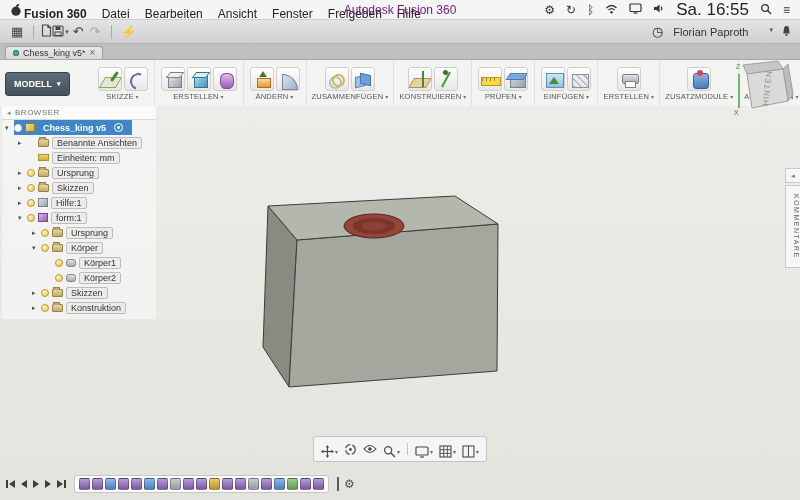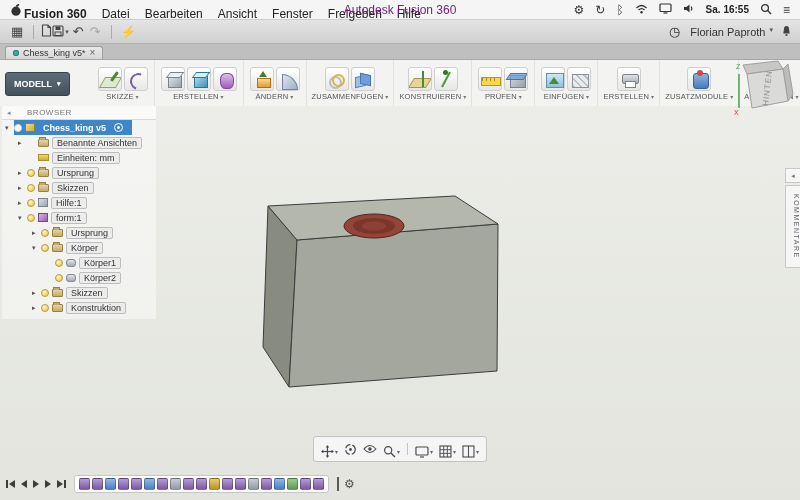--- a/index.html
+++ b/index.html
@@ -10,32 +10,32 @@
   
   .menubar { position:relative; height:20px; background:#f5f5f5; border-bottom:1px solid #cfcfcf;
              display:flex; align-items:center; padding:0 10px; font-size:12px; color:#222; z-index:60; }
   .mb-left { display:flex; align-items:center; gap:15px; }
   .apple { display:flex; align-items:center; margin-right:2px; }
   .mb-item { cursor:default; white-space:nowrap;margin-top:8px; }
   .mb-bold { font-weight:bold; }
   .mb-center { position:absolute; left:0; right:0; text-align:center; font-size:12px; color:#701a75; pointer-events:none; }
   .mb-right { margin-left:auto; display:flex; align-items:center; gap:11px; font-size:11px; color:#333; z-index:1; }
   .mb-right .g { font-size:12px; line-height:1; }
-  .mb-clock { font-size:10px; color:#222;font-weight:bold; }
+  .mb-clock { font-size:17px; color:#222; }
 
   
   .toolbar2 { height:24px; background:linear-gradient(#e4e4e4,#d0d0d0); border-bottom:1px solid #b2b2b2;
               display:flex; align-items:center; padding:0 8px; color:#444; }
   .t2g { font-size:13px; line-height:1; margin:0 3px; cursor:default; }
   .t2caret { font-size:7px; color:#555; margin:0 1px; }
   .t2dim { color:#a6a6a6; }
   .t2bolt { color:#4a7bc8; font-size:12px; }
   .vsep { width:1px; height:14px; background:#adadad; margin:0 7px; }
   .t2-right { margin-left:auto; display:flex; align-items:center; gap:7px; font-size:11px; color:#333; }
-  .t2-user { display:flex; align-items:flex-start; gap:3px; }
+  .t2-user { display:flex; align-items:flex-start; gap:20px; }
 
   
   .tabbar { height:16px; background:#bfbfbf; border-bottom:1px solid #a6a6a6; display:flex; align-items:flex-end; padding-left:5px; }
   .tab { height:13px; background:linear-gradient(#e9e9e9,#d7d7d7); border:1px solid #9f9f9f; border-bottom:none;
          border-radius:3px 3px 0 0; display:flex; align-items:center; gap:4px; padding:0 7px; font-size:9px; color:#333; }
   .tabdot { width:6px; height:6px; border-radius:2px; background:#3fa7a0; border:1px solid #2d807a; }
   .tabclose { font-size:10px; color:#666; line-height:1; }
 
   
   .ribbon { height:48px; background:#f3f3f2; border-bottom:1px solid #bcbcbc; display:flex; align-items:center; padding:0 5px;gap:16px; }
@@ -89,21 +89,21 @@
 
   
   .viewport { position:absolute; left:0; right:0; top:106px; bottom:0; background:linear-gradient(#ecede8,#e2e4dd); }
   .scene { position:absolute; inset:0; }
 
   
   .viewcube { position:absolute; top:56px; right:2px; width:66px; height:60px; z-index:30; }
 
   
   .bpanel { position:absolute; left:2px; top:0; width:154px; background:rgba(255,255,255,.45); padding-bottom:4px; }
-  .bhead { height:14px; display:flex; align-items:center; gap:16px; padding:0 5px; background:rgba(250,250,250,.85);
+  .bhead { height:14px; display:flex; align-items:center; gap:4px; padding:0 5px; background:rgba(250,250,250,.85);
            border-bottom:1px solid #d8d8d8; font-size:8px; color:#777; letter-spacing:.5px; }
   .bharrow { font-size:7px; color:#888; }
   .trow { display:flex; align-items:center; height:15px; font-size:9px; color:#333; }
   .lvl0 { padding-left:3px; } .lvl1 { padding-left:16px; } .lvl2 { padding-left:30px; } .lvl3 { padding-left:44px; }
   .tarrow { width:9px; font-size:7px; color:#555; flex:none; }
   .tbulb { width:8px; height:8px; border-radius:50%; background:radial-gradient(circle at 35% 30%,#fff6c2,#e8c34a);
            border:1px solid #b99a33; margin-right:3px; flex:none; }
   .tbulb.boff { visibility:hidden; }
   .ticon { flex:none; margin-right:3px; }
   .ic-folder { width:11px; height:8px; background:linear-gradient(#e3d5a8,#c4ab6a); border:1px solid #9a8142; border-radius:1px; position:relative; }

